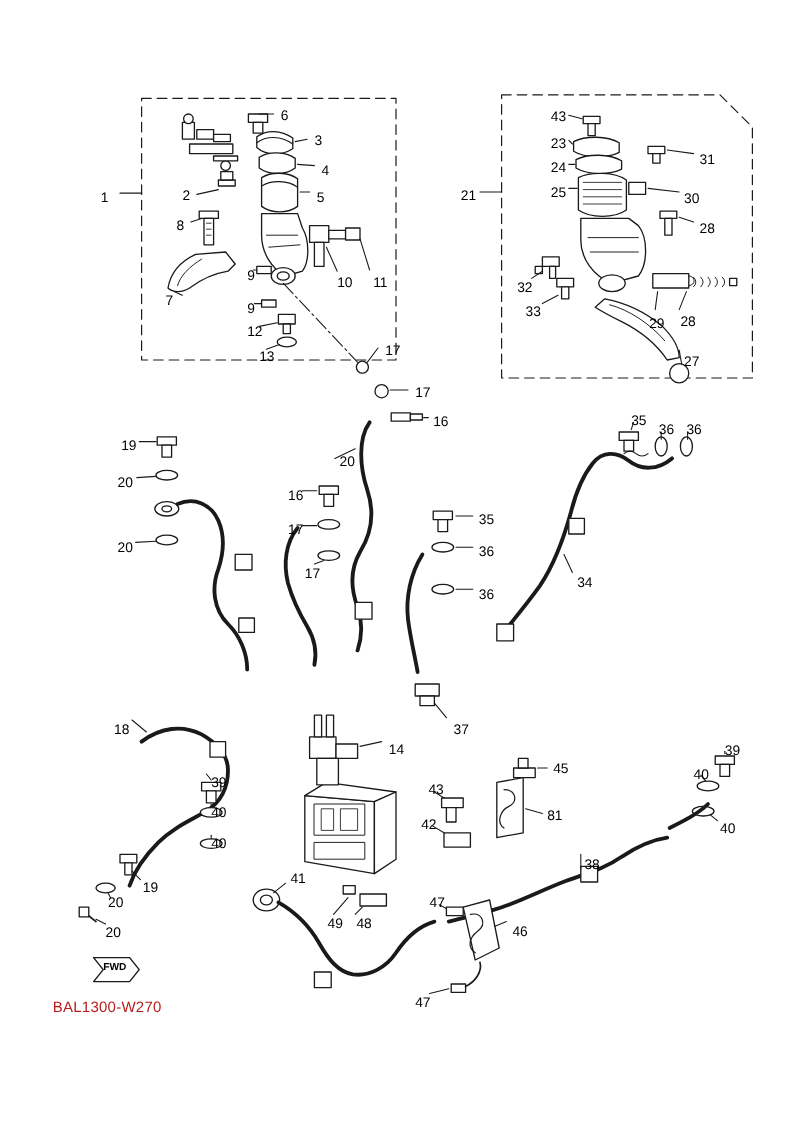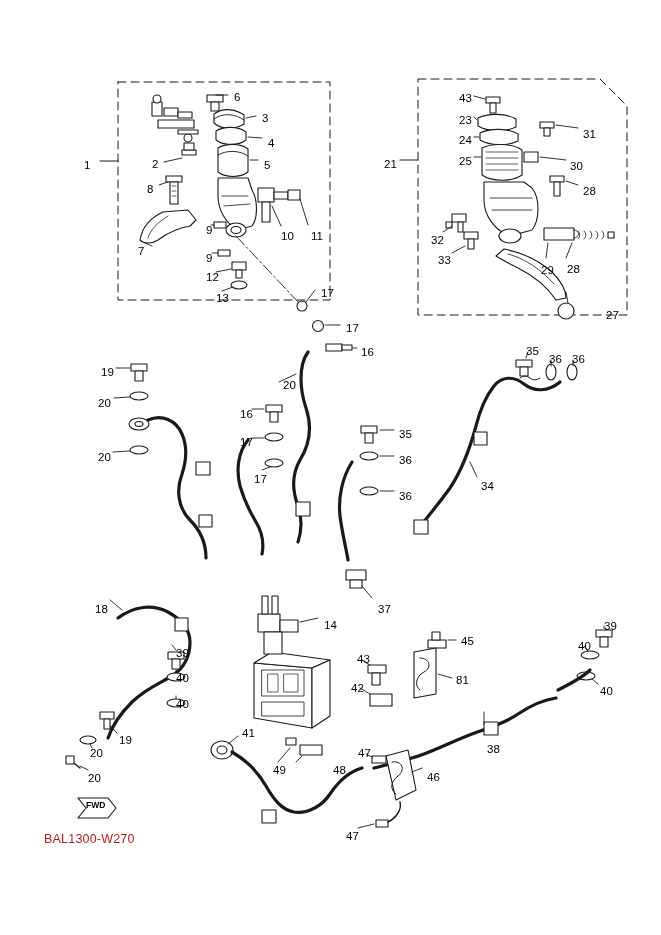--- a/index.html
+++ b/index.html
@@ -364,47 +364,47 @@
       <div class="callout" style="left: 98px; top: 398px;">20</div>
       <div class="callout" style="left: 98px; top: 452px;">20</div>
       <div class="callout" style="left: 90px; top: 748px;">20</div>
       <div class="callout" style="left: 88px; top: 773px;">20</div>
       <div class="callout" style="left: 384px; top: 159px;">21</div>
       <div class="callout" style="left: 567px; top: 264px;">28</div>
       <div class="callout" style="left: 459px; top: 115px;">23</div>
       <div class="callout" style="left: 459px; top: 135px;">24</div>
       <div class="callout" style="left: 459px; top: 156px;">25</div>
       <div class="callout" style="left: 459px; top: 93px;">43</div>
-      <div class="callout" style="left: 570px; top: 310px; margin-left: 36px;">27</div>
+      <div class="callout" style="left: 570px; top: 297px;">27</div>
       <div class="callout" style="left: 583px; top: 186px;">28</div>
       <div class="callout" style="left: 541px; top: 265px;">29</div>
       <div class="callout" style="left: 570px; top: 161px;">30</div>
       <div class="callout" style="left: 583px; top: 129px;">31</div>
       <div class="callout" style="left: 431px; top: 235px;">32</div>
       <div class="callout" style="left: 438px; top: 255px;">33</div>
       <div class="callout" style="left: 481px; top: 481px;">34</div>
       <div class="callout" style="left: 526px; top: 346px;">35</div>
       <div class="callout" style="left: 399px; top: 429px;">35</div>
       <div class="callout" style="left: 549px; top: 354px;">36</div>
       <div class="callout" style="left: 572px; top: 354px;">36</div>
       <div class="callout" style="left: 399px; top: 455px;">36</div>
       <div class="callout" style="left: 399px; top: 491px;">36</div>
       <div class="callout" style="left: 378px; top: 604px;">37</div>
-      <div class="callout" style="left: 487px; top: 716px; margin-top: 28px;">38</div>
+      <div class="callout" style="left: 487px; top: 716px;">38</div>
       <div class="callout" style="left: 176px; top: 648px;">39</div>
       <div class="callout" style="left: 604px; top: 621px;">39</div>
       <div class="callout" style="left: 176px; top: 673px;">40</div>
       <div class="callout" style="left: 176px; top: 699px;">40</div>
       <div class="callout" style="left: 578px; top: 641px;">40</div>
       <div class="callout" style="left: 600px; top: 686px;">40</div>
       <div class="callout" style="left: 242px; top: 728px;">41</div>
       <div class="callout" style="left: 351px; top: 683px;">42</div>
       <div class="callout" style="left: 357px; top: 654px;">43</div>
       <div class="callout" style="left: 456px; top: 675px;">81</div>
       <div class="callout" style="left: 461px; top: 636px;">45</div>
       <div class="callout" style="left: 427px; top: 772px;">46</div>
       <div class="callout" style="left: 358px; top: 748px;">47</div>
       <div class="callout" style="left: 346px; top: 831px;">47</div>
-      <div class="callout" style="left: 297px; top: 765px; margin-left: 36px;">48</div>
+      <div class="callout" style="left: 297px; top: 765px;">48</div>
       <div class="callout" style="left: 273px; top: 765px;">49</div>
     </div>
 
 </div>
 
 </body></html>

